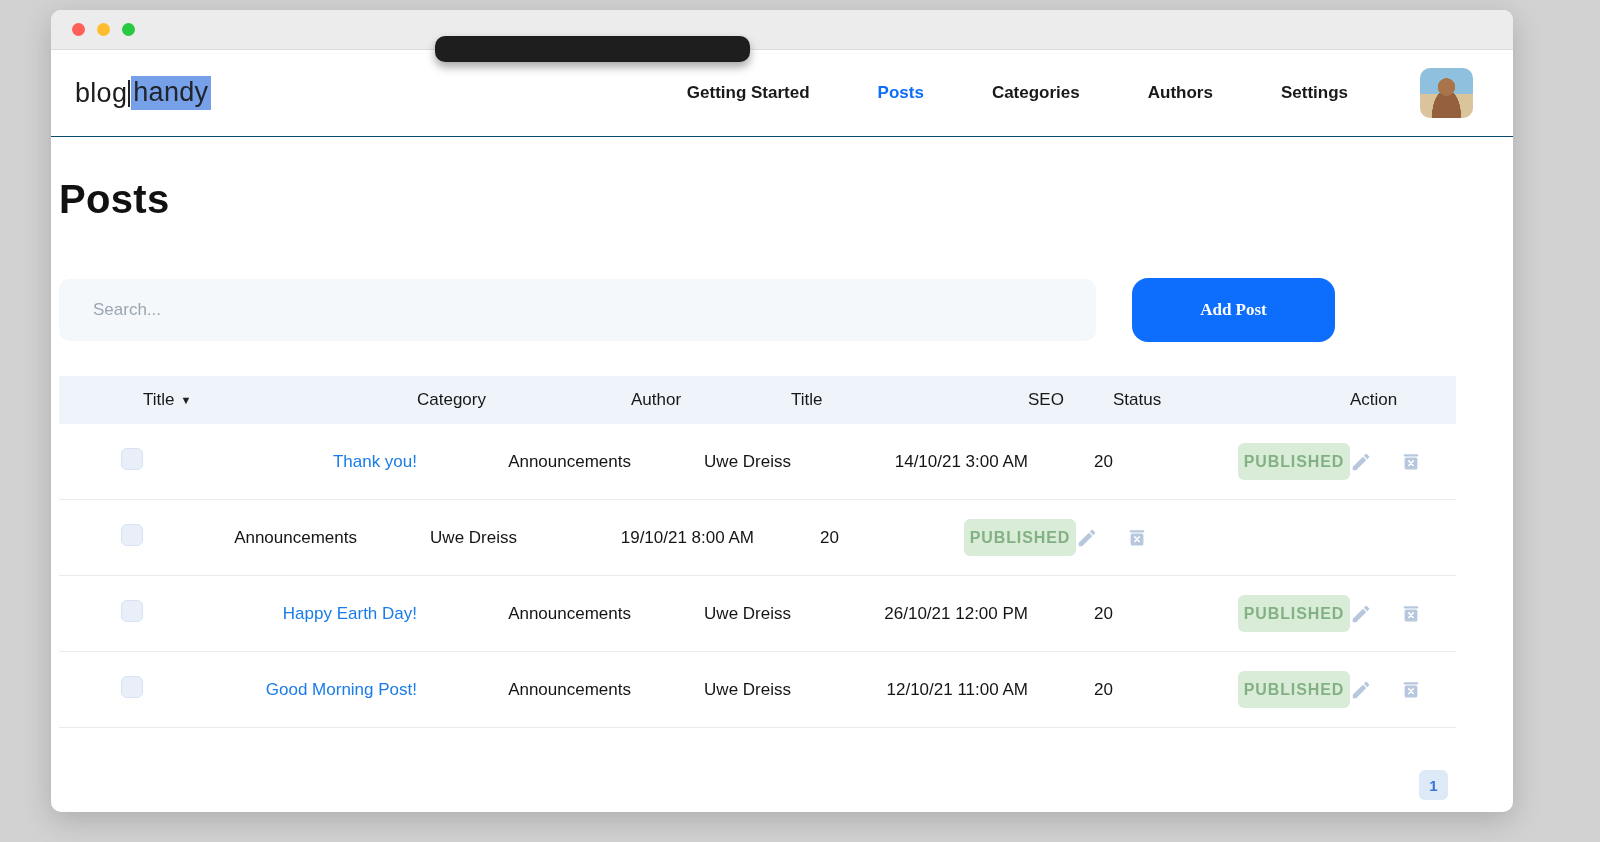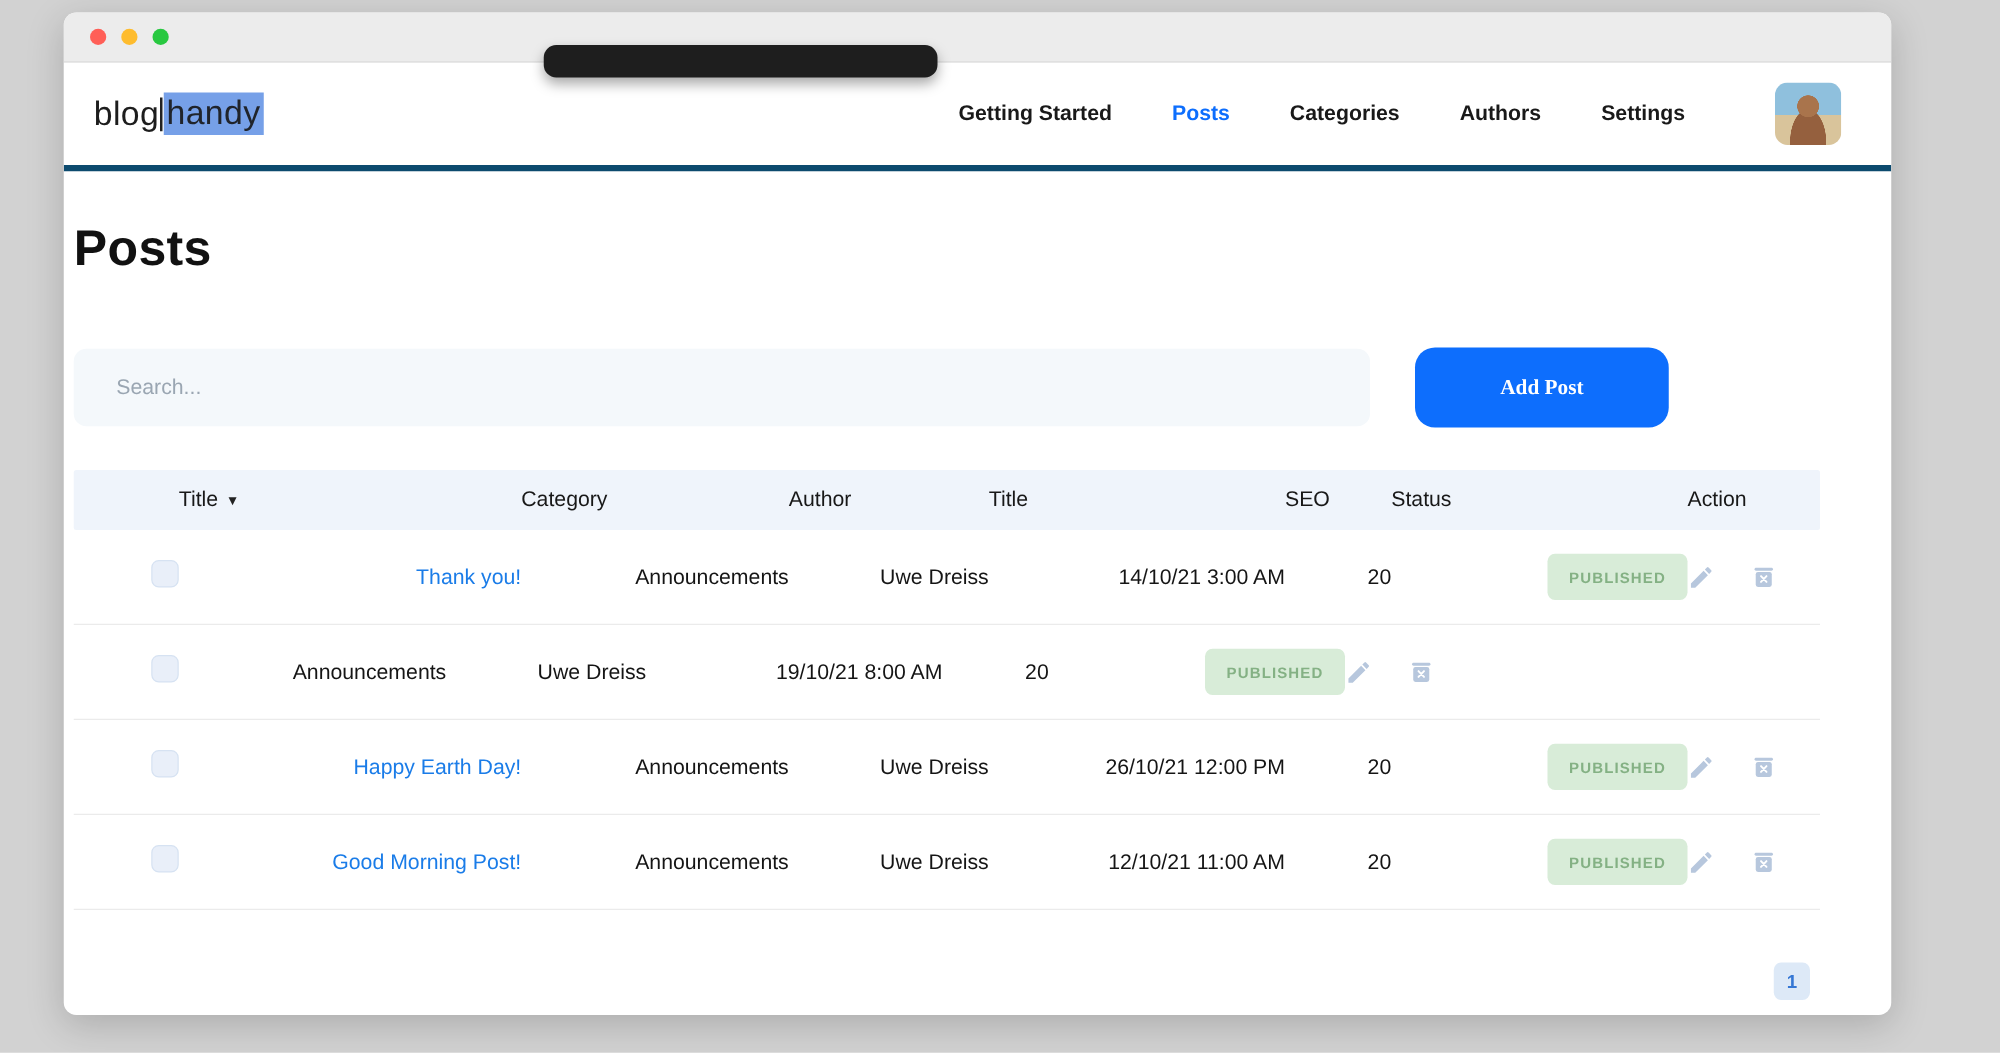--- a/index.html
+++ b/index.html
@@ -32,27 +32,27 @@
     position: absolute; left: 384px; top: 26px;
     width: 315px; height: 26px;
     background: #1e1e1e; border-radius: 10px;
     box-shadow: 0 5px 10px rgba(0,0,0,.35);
     z-index: 3;
   }
   
   .app-header {
     height: 87px; display: flex; align-items: center;
     padding: 0 40px 0 24px;
-    border-bottom: 5px solid #0c4a6e;
+    border-bottom: 1px solid #0c4a6e;
     background: #fff; position: relative; z-index: 1;
   }
   .logo { display: flex; align-items: center; font-size: 27px; font-weight: 500; color: #1d1d1d; letter-spacing: .3px; }
   .logo .caret { width: 2px; height: 27px; background: #222; margin: 0 1px; }
   .logo .hl { background: #76a0e8; color: #20242b; padding: 1px 3px 2px 2px; }
-  .nav { margin-left: auto; display: flex; align-items: center; column-gap: 48px; }
+  .nav { margin-left: auto; display: flex; align-items: center; column-gap: 68px; }
   .nav-item { font-size: 17px; font-weight: 600; color: #191919; cursor: pointer; white-space: nowrap; }
   .nav-item.active { color: #0d6efd; }
   .avatar {
     width: 53px; height: 50px; border-radius: 10px; margin-left: 72px;
     background:
       radial-gradient(circle at 50% 38%, #a9744c 0 21%, rgba(0,0,0,0) 22%),
       radial-gradient(ellipse at 50% 95%, #95603e 0 38%, rgba(0,0,0,0) 39%),
       linear-gradient(#8fc0dd 0 52%, #d9c49b 52% 100%);
     cursor: pointer;
   }
@@ -97,21 +97,21 @@
   .sort-caret { font-size: 11px; color: #222; margin-left: 6px; vertical-align: 1px; }
   .checkbox {
     width: 22px; height: 22px; border-radius: 6px; display: inline-block;
     background: #e9eff9; border: 1px solid #d6e2f2; cursor: pointer;
   }
   .post-link { color: #1a7ce8; font-weight: 500; text-decoration: none; cursor: pointer; }
   .badge {
     display: inline-flex; align-items: center; justify-content: center;
     width: 112px; height: 37px; border-radius: 6px;
     background: #d8ecd8; color: #84b184;
-    font-size: 12px; font-weight: 700; letter-spacing: .9px;
+    font-size: 16px; font-weight: 700; letter-spacing: .9px;
   }
   .icon-btn { width: 22px; height: 22px; cursor: pointer; display: inline-flex; }
   .icon-btn svg { width: 22px; height: 22px; }
   
   .pagination-row { width: 1397px; display: flex; justify-content: flex-end; padding: 42px 8px 0 0; }
   .page-btn {
     width: 29px; height: 30px; border: none; border-radius: 6px;
     background: #dde9f7; color: #3577d4; font-size: 15px; font-weight: 600;
     cursor: pointer; font-family: "Liberation Sans", "DejaVu Sans", sans-serif;
   }

